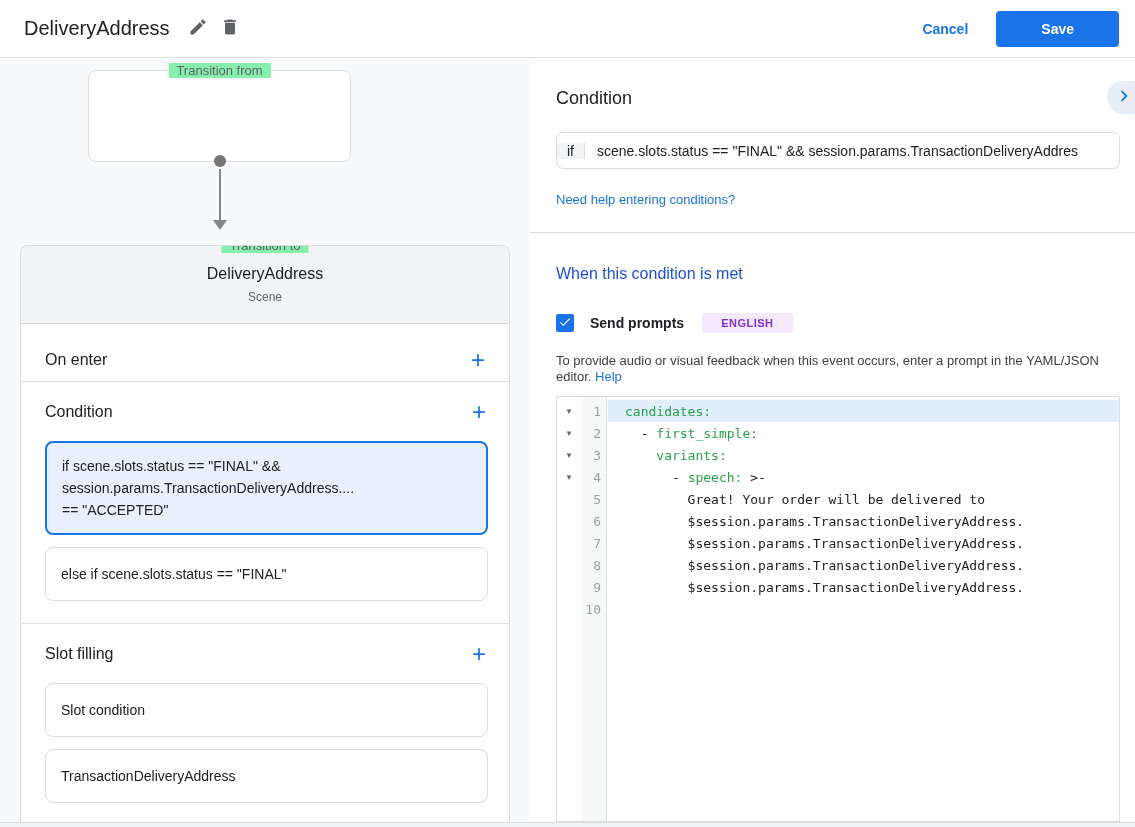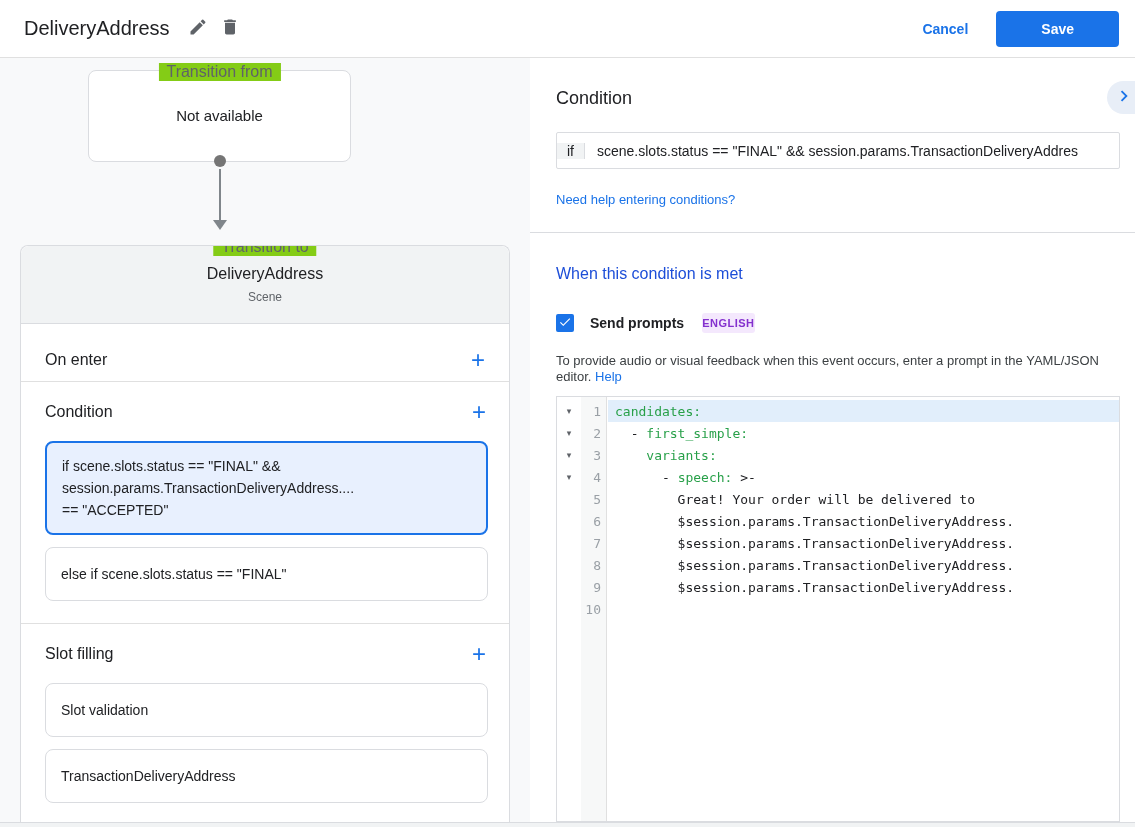--- a/index.html
+++ b/index.html
@@ -33,21 +33,21 @@
     padding: 0 45px; height: 36px; cursor: pointer;
   }
 
   
   .left-panel {
     position: absolute; top: 58px; left: 0; bottom: 5px; width: 530px;
     background: #f8f9fa; display: flex; flex-direction: column; overflow: hidden;
   }
   .legend {
     position: absolute; top: -8px; left: 50%; transform: translateX(-50%);
-    background: #84cc16; padding: 0 8px; font-size: 16px; color: #5f6368; white-space: nowrap;
+    background: #86efac; padding: 0 8px; font-size: 13px; color: #5f6368; white-space: nowrap;
   }
   .tfrom-box {
     position: relative; margin: 12px 0 0 88px; width: 263px; height: 92px;
     background: #fff; border: 1px solid #dadce0; border-radius: 8px;
   }
   .tfrom-value { text-align: center; margin-top: 36px; font-size: 15px; color: #202124; }
   .conn-dot {
     position: absolute; bottom: -6px; left: 50%; margin-left: -6px;
     width: 12px; height: 12px; border-radius: 50%; background: #757575;
   }
@@ -95,21 +95,21 @@
   }
   .expand-pill {
     position: absolute; top: 23px; right: 0; width: 28px; height: 33px;
     background: #e8eef7; border: none; border-radius: 17px 0 0 17px;
     cursor: pointer; display: flex; align-items: center; justify-content: center; padding-left: 6px;
   }
   .expand-pill svg { fill: #1a73e8; }
   .cond-heading { font-size: 18px; font-weight: 400; margin-top: 30px; color: #202124; }
   .if-row {
     margin-top: 23px; height: 37px; width: 564px; display: flex;
-    border: 1px solid #dadce0; border-radius: 2px; align-items: center;
+    border: 1px solid #dadce0; border-radius: 7px; align-items: center;
   }
   .if-cell {
     width: 28px; background: #f1f3f4; border-right: 1px solid #dadce0;
     display: flex; align-items: center; justify-content: center;
     font-size: 14px; color: #202124;
   }
   .if-input {
     flex: 1; border: none; outline: none; font-family: inherit; font-size: 14px;
     color: #202124; padding: 0 12px; min-width: 0;
   }
@@ -120,21 +120,21 @@
   .cb-row.second { margin-top: 30px; }
   .cb {
     width: 18px; height: 18px; border: 2px solid #5f6368; border-radius: 2px;
     background: #fff; cursor: pointer; display: flex; align-items: center; justify-content: center; padding: 0;
   }
   .cb.checked { background: #1a73e8; border-color: #1a73e8; }
   .cb svg { fill: #fff; }
   .cb-label { margin-left: 16px; font-size: 14px; font-weight: 700; color: #202124; cursor: pointer; }
   .lang-badge {
     margin-left: 18px; background: #f4e8fd; color: #8430ce; font-size: 11px;
-    font-weight: 700; letter-spacing: 0.5px; padding: 4px 0; border-radius: 3px;
+    font-weight: 700; letter-spacing: 0.5px; padding: 4px 19px; border-radius: 3px;
   }
   .note { margin-top: 20px; font-size: 13px; line-height: 16px; color: #3c4043; max-width: 552px; }
   .note a { color: #1a73e8; text-decoration: none; }
   .tabs { display: flex; margin-top: 19px; }
   .tab {
     width: 105px; height: 36px; display: flex; align-items: center; justify-content: center;
     font-size: 14px; font-weight: 600; color: #5f6368; cursor: pointer; border: none;
     background: transparent; font-family: inherit;
   }
   .tab.active { background: #e8f0fe; color: #1a73e8; }
@@ -144,21 +144,21 @@
     margin-top: 11px; width: 564px; flex: 1 1 auto; min-height: 0;
     border: 1px solid #dadce0; position: relative; overflow: hidden;
     font-family: "DejaVu Sans Mono", monospace; font-size: 13px;
   }
   .fold-bg { position: absolute; left: 0; top: 0; bottom: 0; width: 24px; background: #fff; }
   .num-bg  { position: absolute; left: 24px; top: 0; bottom: 0; width: 26px; background: #f7f8f8; border-right: 1px solid #e0e0e0; }
   .erows { position: relative; padding-top: 3px; }
   .erow { display: flex; height: 22px; align-items: center; }
   .fold { width: 24px; text-align: center; font-size: 9px; color: #5f6368; cursor: pointer; font-family: "Liberation Sans", sans-serif; }
   .lnum { width: 26px; text-align: right; padding-right: 6px; color: #9aa0a6; font-size: 13px; }
-  .ecode { flex: 1; align-self: stretch; display: flex; align-items: center; padding-left: 7px; white-space: pre; overflow: hidden; margin-left: 1px; }
+  .ecode { flex: 1; align-self: stretch; display: flex; align-items: center; padding-left: 17px; white-space: pre; overflow: hidden; margin-left: 1px; }
   .ecode.hl { background: #e1eefb; }
   .key { color: #28a049; }
   .plain { color: #202124; }
 
   .bottom-strip {
     position: absolute; left: 0; right: 0; bottom: 0; height: 5px;
     background: #f1f3f4; border-top: 1px solid #dadce0;
   }
 </style>
 </head>
@@ -182,21 +182,20 @@
   </button>
   <div class="hdr-spacer"></div>
   <button class="btn-text">Cancel</button>
   <button class="btn-filled">Save</button>
 </header>
 
 <div class="left-panel">
 
   <div class="tfrom-box">
     <span class="legend">Transition from</span>
-    <div class="tfrom-value">Not available</div>
     <div class="conn-dot"></div>
   </div>
 
   <div class="connector">
     <div class="conn-line"></div>
     <div class="conn-arrow"></div>
   </div>
 
   <div class="scene-card">
     <span class="legend">Transition to</span>
@@ -225,21 +224,21 @@
         <div>else if scene.slots.status == "FINAL"</div>
       </div>
     </div>
 
     <div class="section">
       <div class="sec-head">
         <span class="sec-label">Slot filling</span>
         <button class="plus-btn"><span>+</span></button>
       </div>
       <div class="cond-card plain">
-        <div>Slot validation</div>
+        <div>Slot condition</div>
       </div>
       <div class="cond-card plain">
         <div>TransactionDeliveryAddress</div>
       </div>
     </div>
 
   </div>
 </div>
 
 <div class="right-panel">

